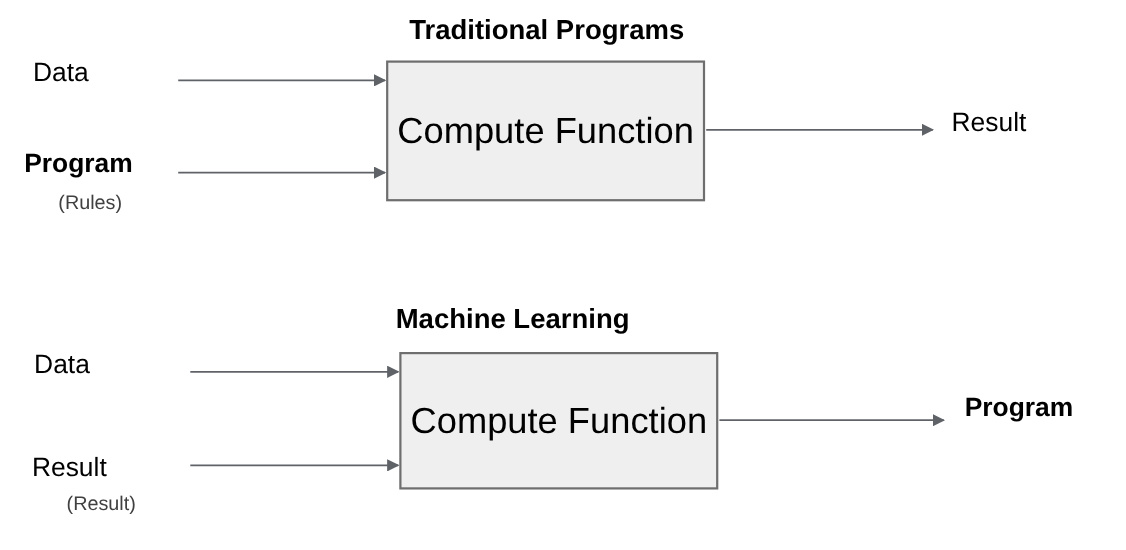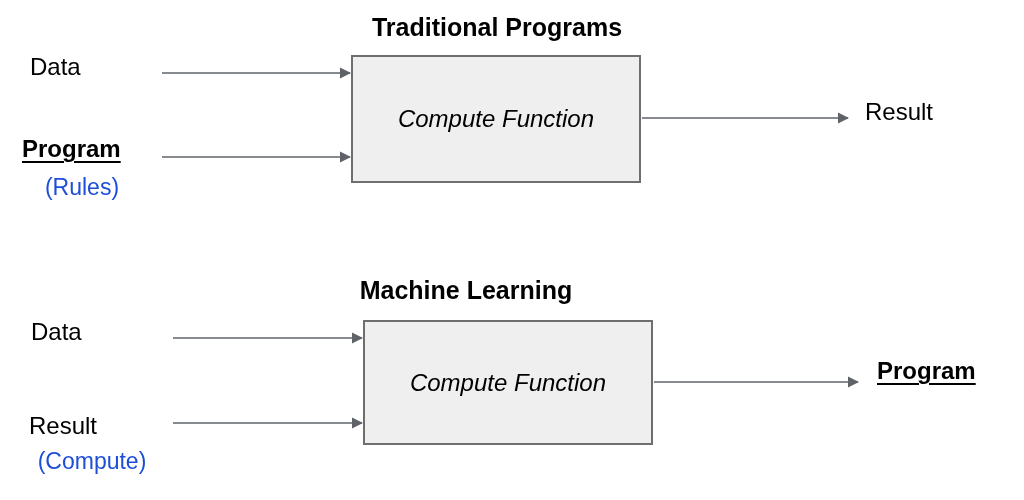--- a/index.html
+++ b/index.html
@@ -22,42 +22,40 @@
     font-weight: bold;
     text-align: center;
     white-space: nowrap;
   }
   .io-label {
     font-size: 24px;
     text-align: left;
     white-space: nowrap;
   }
   .io-sublabel {
-    font-size: 23px;
+    font-size: 18px;
     text-align: center;
     white-space: nowrap;
-    color: #1d4ed8;
+    color: #404040;
   }
   .emphasized {
     font-weight: bold;
-    text-decoration: underline;
     text-decoration-thickness: 2px;
     text-underline-offset: 4px;
   }
   .compute-box {
     background: var(--box_fill, #efefef);
     border: 2px solid var(--box_border, #6e6e6e);
     box-sizing: border-box;
     display: flex;
     align-items: center;
     justify-content: center;
   }
   .compute-box .box-label {
-    font-style: italic;
-    font-size: 24px;
+    font-size: 33px;
     white-space: nowrap;
   }
   svg.arrow-layer {
     position: absolute;
     left: 0; top: 0;
     width: 1024px;
     height: 500px;
     pointer-events: none;
   }
   svg.arrow-layer line {
@@ -119,21 +117,21 @@
 
     <div class="abs io-label pos-d1-out">Result</div>
   </section>
 
   <section>
     <div class="abs diagram-title pos-d2-title">Machine Learning</div>
 
     <div class="abs io-label pos-d2-in1">Data</div>
 
     <div class="abs io-label pos-d2-in2">Result</div>
-    <div class="abs io-sublabel pos-d2-in2sub">(Compute)</div>
+    <div class="abs io-sublabel pos-d2-in2sub">(Result)</div>
 
     <div class="abs compute-box pos-d2-box">
       <span class="box-label">Compute Function</span>
     </div>
 
     <div class="abs io-label emphasized pos-d2-out">Program</div>
   </section>
 
 </div>
 

